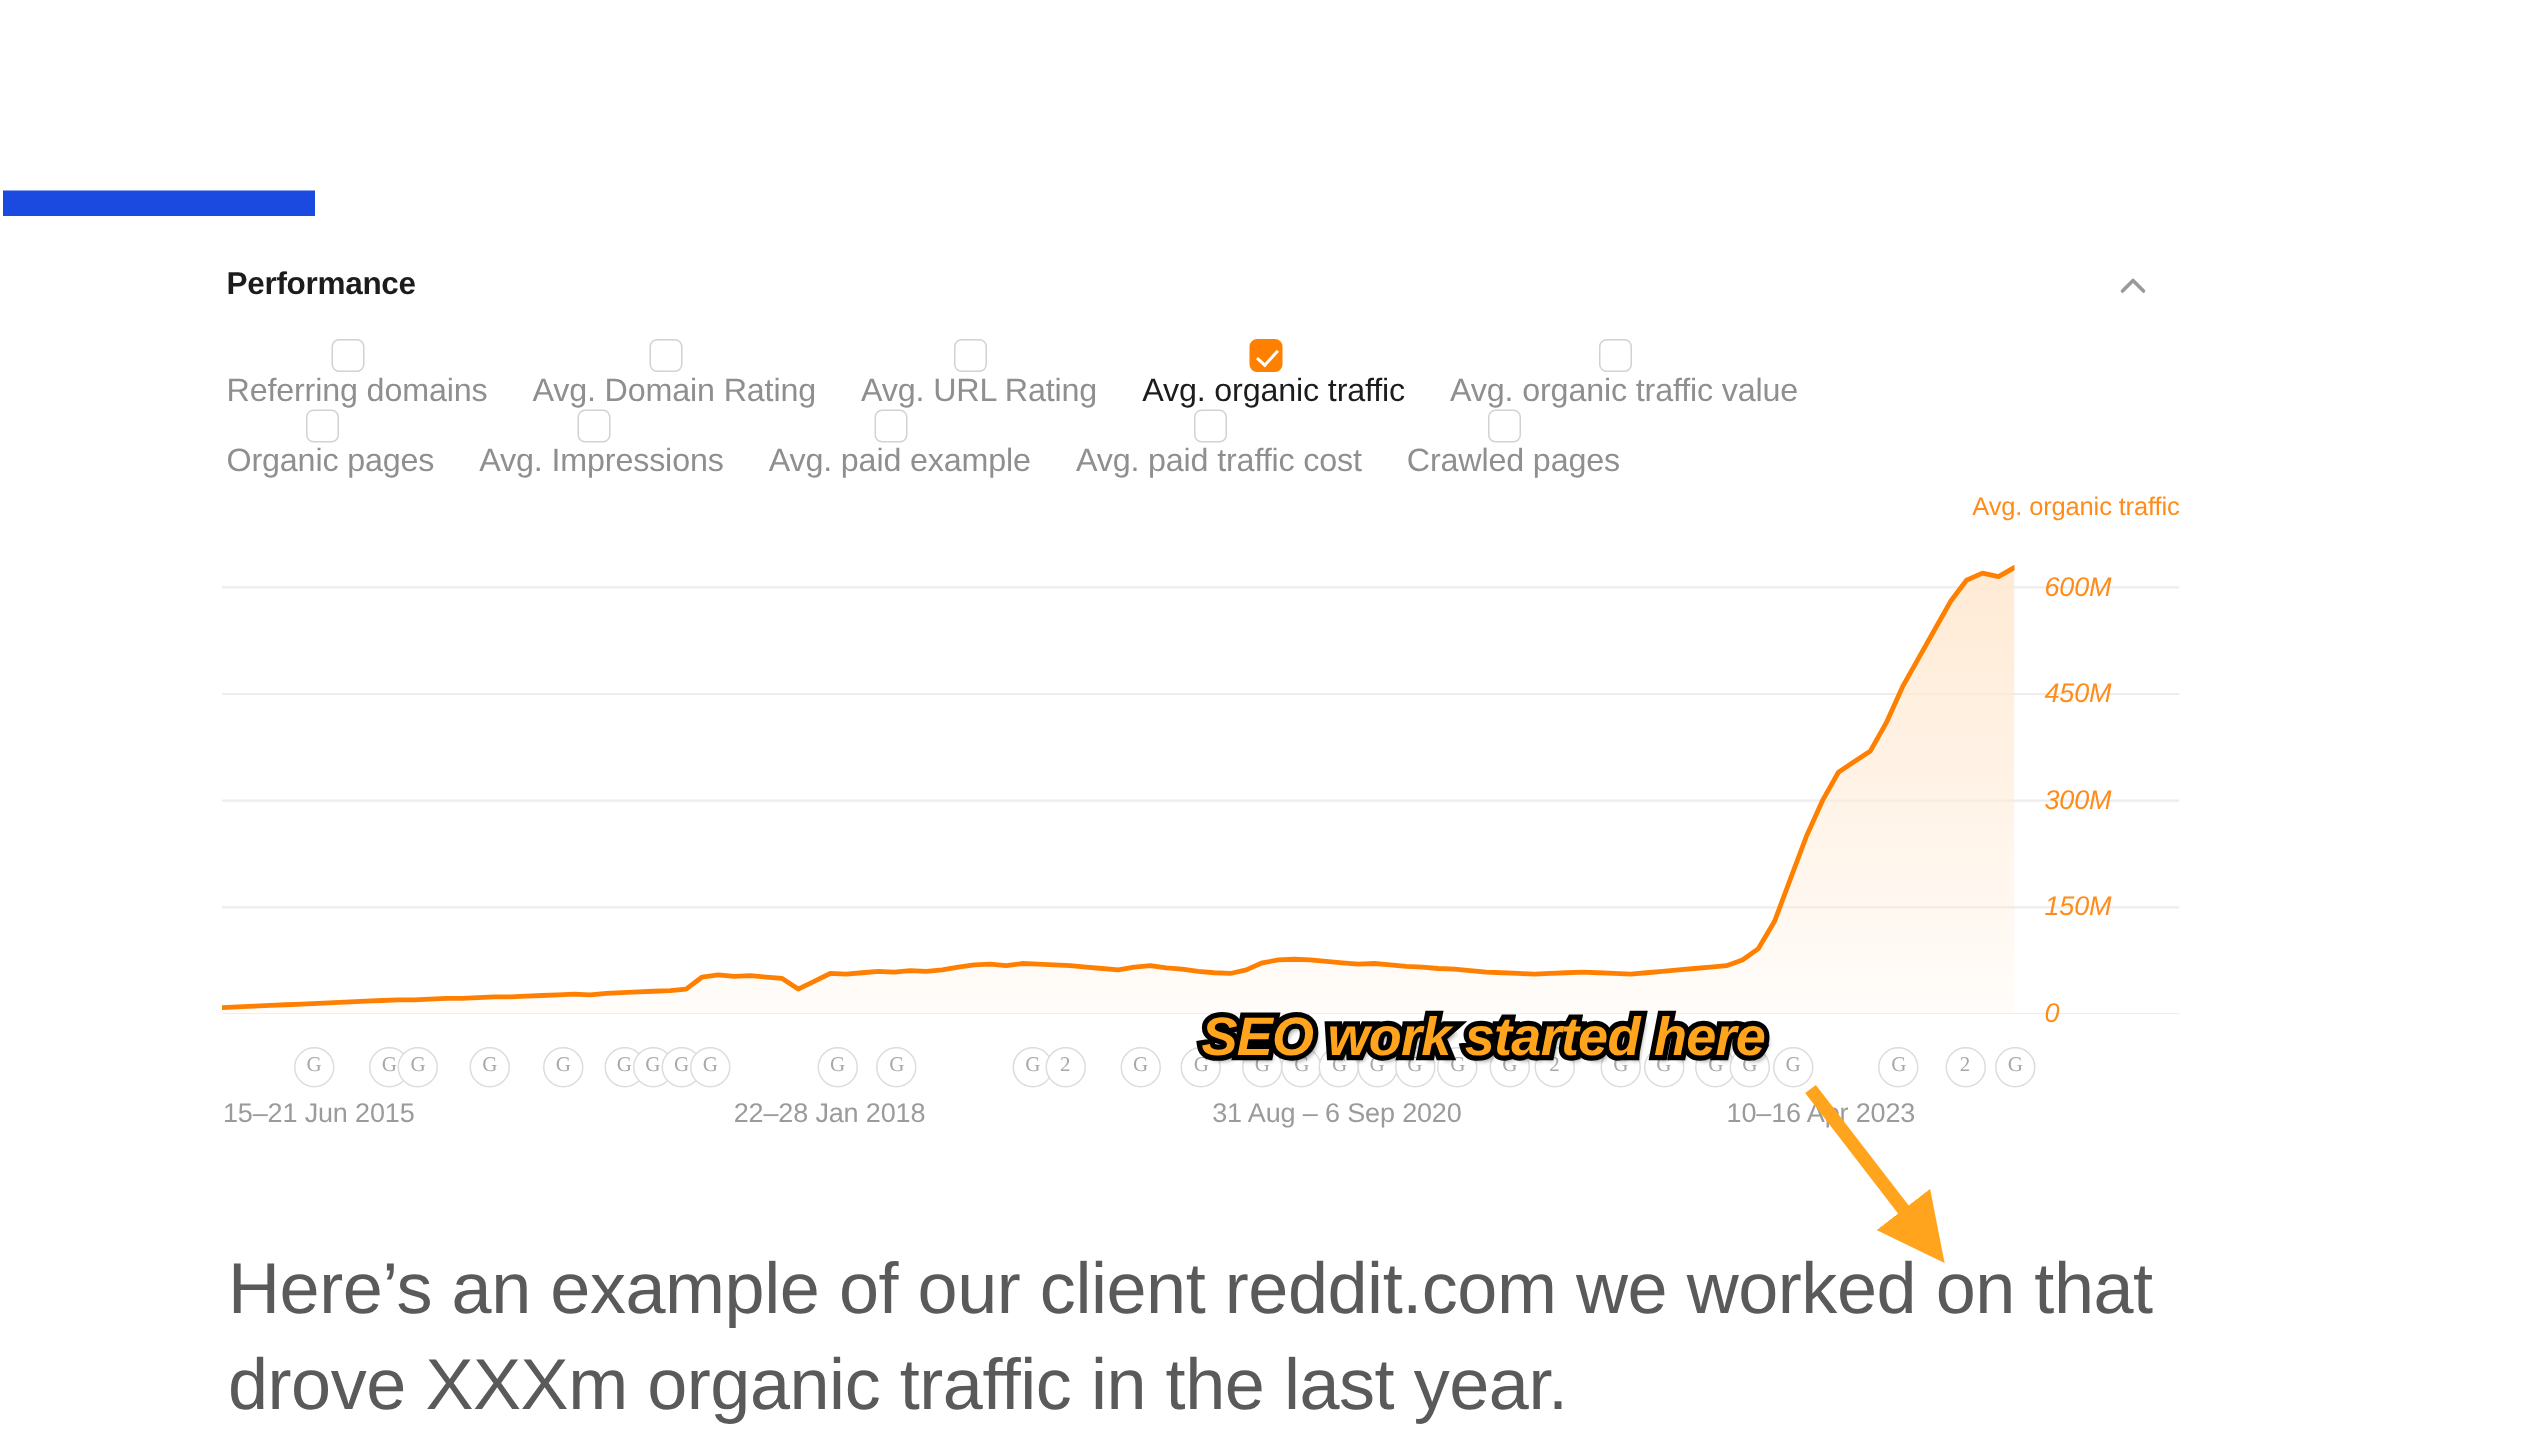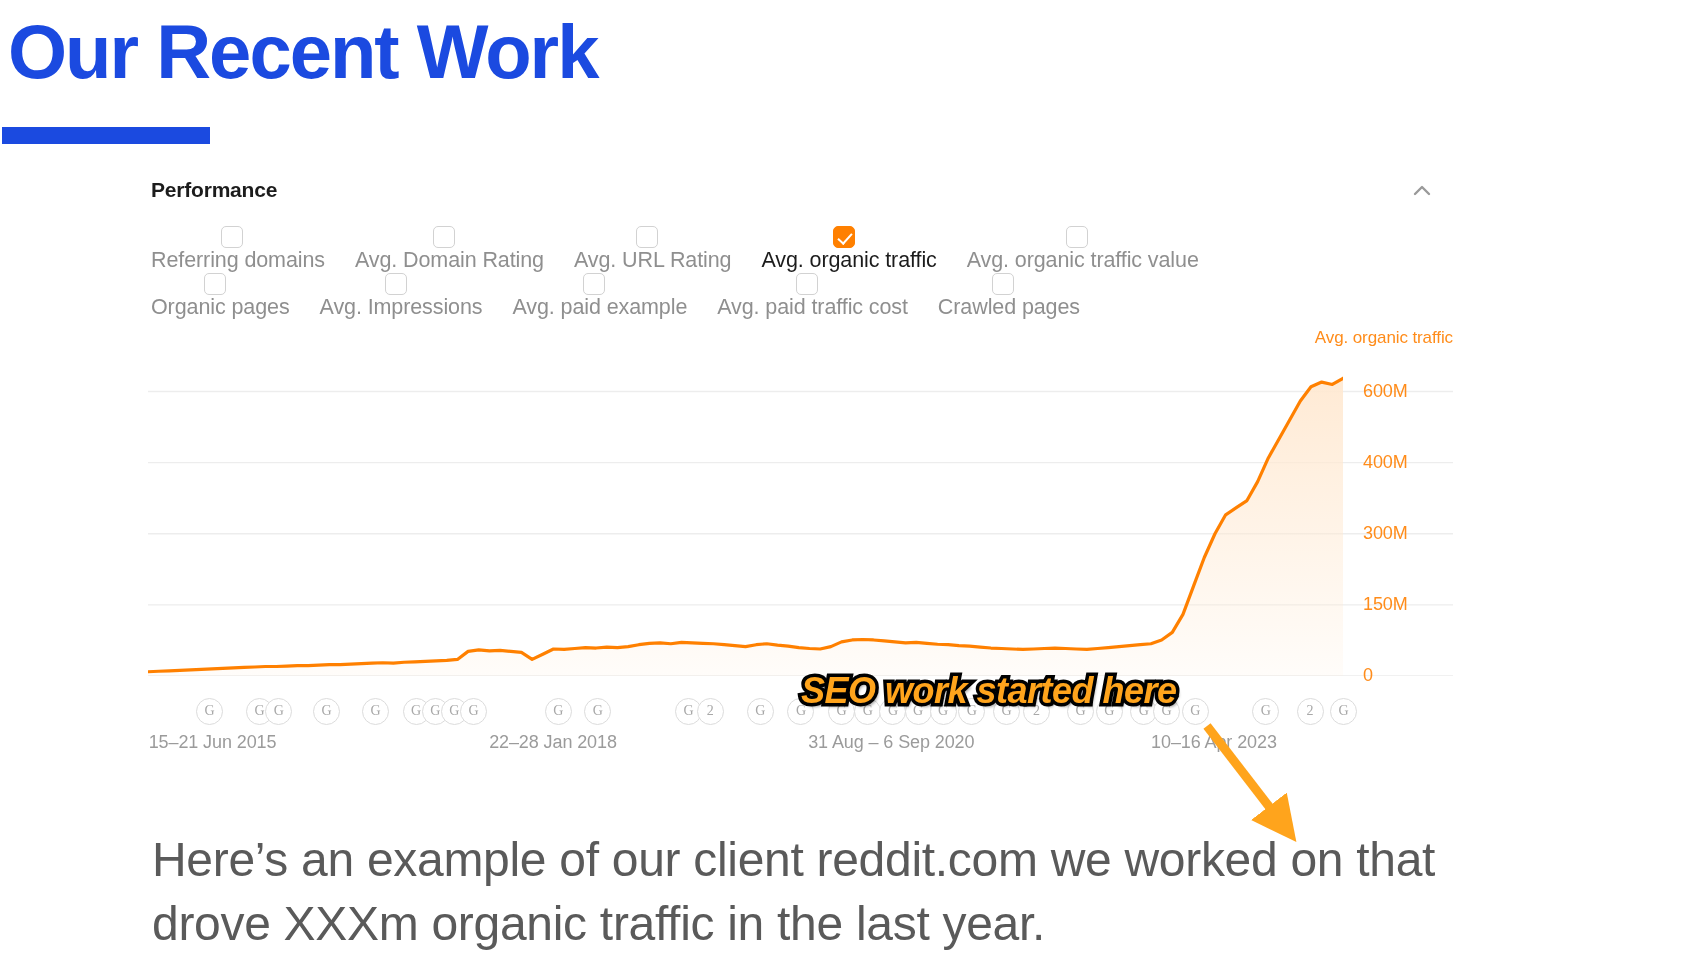--- a/index.html
+++ b/index.html
@@ -161,20 +161,21 @@
     left: 1205px;
     top: 28px;
     width: 100px;
     height: 340px;
   }
   .y-tick {
     position: absolute;
     font-size: 18px;
     color: #ff8c1a;
     letter-spacing: -0.1px;
+    font-style: italic;
   }
 
   
   .gridlines {
     position: absolute;
     left: 0;
     top: 28px;
     width: 1305px;
     height: 320px;
     pointer-events: none;
@@ -257,21 +258,20 @@
     line-height: 1.34;
     color: #5a5a5a;
     letter-spacing: -0.3px;
   }
 </style>
 </head>
 <body>
 
 <div class="slide">
 
-  <div class="slide-title">Our Recent Work</div>
   <div class="title-underline"></div>
 
   <div class="perf-card">
 
     <div class="perf-header">
       <div class="perf-title">Performance</div>
       <div class="chevron-up">
         <svg width="26" height="26" viewBox="0 0 26 26">
           <path d="M6 16 L13 9 L20 16" fill="none" stroke="#9a9a9a" stroke-width="2.4" stroke-linecap="round" stroke-linejoin="round"></path>
         </svg>
@@ -347,21 +347,21 @@
             </defs>
             <path d="M 0.00 315.73 L 10.67 315.26 L 21.34 314.79 L 32.01 314.31 L 42.68 313.84 L 53.35 313.36 L 64.02 312.89 L 74.69 312.41 L 85.36 311.94 L 96.03 311.47 L 106.70 310.99 L 117.37 310.52 L 128.04 310.52 L 138.71 310.04 L 149.38 309.57 L 160.04 309.57 L 170.71 309.10 L 181.38 308.62 L 192.05 308.62 L 202.72 308.15 L 213.39 307.67 L 224.06 307.20 L 234.73 306.73 L 245.40 307.20 L 256.07 306.25 L 266.74 305.78 L 277.41 305.30 L 288.08 304.83 L 298.75 304.36 L 309.42 303.41 L 320.09 295.35 L 330.76 293.93 L 341.43 294.87 L 352.10 294.40 L 362.77 295.35 L 373.44 296.30 L 384.11 303.41 L 394.78 298.19 L 405.45 292.98 L 416.12 293.45 L 426.79 292.50 L 437.46 291.56 L 448.13 292.03 L 458.79 291.08 L 469.46 291.56 L 480.13 290.61 L 490.80 288.71 L 501.47 287.29 L 512.14 286.81 L 522.81 287.76 L 533.48 286.34 L 544.15 286.81 L 554.82 287.29 L 565.49 287.76 L 576.16 288.71 L 586.83 289.66 L 597.50 290.61 L 608.17 288.71 L 618.84 287.76 L 629.51 289.19 L 640.18 290.13 L 650.85 291.56 L 661.52 292.50 L 672.19 292.98 L 682.86 290.61 L 693.53 285.87 L 704.20 283.97 L 714.87 283.50 L 725.54 283.97 L 736.21 284.92 L 746.88 285.87 L 757.54 286.81 L 768.21 286.34 L 778.88 287.29 L 789.55 288.24 L 800.22 288.71 L 810.89 289.66 L 821.56 290.13 L 832.23 291.08 L 842.90 292.03 L 853.57 292.50 L 864.24 292.98 L 874.91 293.45 L 885.58 292.98 L 896.25 292.50 L 906.92 292.03 L 917.59 292.50 L 928.26 292.98 L 938.93 293.45 L 949.60 292.50 L 960.27 291.56 L 970.94 290.61 L 981.61 289.66 L 992.28 288.71 L 1002.95 287.76 L 1013.62 283.97 L 1024.29 276.39 L 1034.96 258.37 L 1045.63 229.93 L 1056.29 201.48 L 1066.96 177.78 L 1077.63 158.81 L 1088.30 151.70 L 1098.97 144.59 L 1109.64 125.63 L 1120.31 101.93 L 1130.98 82.96 L 1141.65 64.00 L 1152.32 45.04 L 1162.99 30.81 L 1173.66 26.07 L 1184.33 28.44 L 1195.00 22.28 L 1195 320 L 0 320 Z" fill="url(#areaGrad)" stroke="none"></path>
             <path d="M 0.00 315.73 L 10.67 315.26 L 21.34 314.79 L 32.01 314.31 L 42.68 313.84 L 53.35 313.36 L 64.02 312.89 L 74.69 312.41 L 85.36 311.94 L 96.03 311.47 L 106.70 310.99 L 117.37 310.52 L 128.04 310.52 L 138.71 310.04 L 149.38 309.57 L 160.04 309.57 L 170.71 309.10 L 181.38 308.62 L 192.05 308.62 L 202.72 308.15 L 213.39 307.67 L 224.06 307.20 L 234.73 306.73 L 245.40 307.20 L 256.07 306.25 L 266.74 305.78 L 277.41 305.30 L 288.08 304.83 L 298.75 304.36 L 309.42 303.41 L 320.09 295.35 L 330.76 293.93 L 341.43 294.87 L 352.10 294.40 L 362.77 295.35 L 373.44 296.30 L 384.11 303.41 L 394.78 298.19 L 405.45 292.98 L 416.12 293.45 L 426.79 292.50 L 437.46 291.56 L 448.13 292.03 L 458.79 291.08 L 469.46 291.56 L 480.13 290.61 L 490.80 288.71 L 501.47 287.29 L 512.14 286.81 L 522.81 287.76 L 533.48 286.34 L 544.15 286.81 L 554.82 287.29 L 565.49 287.76 L 576.16 288.71 L 586.83 289.66 L 597.50 290.61 L 608.17 288.71 L 618.84 287.76 L 629.51 289.19 L 640.18 290.13 L 650.85 291.56 L 661.52 292.50 L 672.19 292.98 L 682.86 290.61 L 693.53 285.87 L 704.20 283.97 L 714.87 283.50 L 725.54 283.97 L 736.21 284.92 L 746.88 285.87 L 757.54 286.81 L 768.21 286.34 L 778.88 287.29 L 789.55 288.24 L 800.22 288.71 L 810.89 289.66 L 821.56 290.13 L 832.23 291.08 L 842.90 292.03 L 853.57 292.50 L 864.24 292.98 L 874.91 293.45 L 885.58 292.98 L 896.25 292.50 L 906.92 292.03 L 917.59 292.50 L 928.26 292.98 L 938.93 293.45 L 949.60 292.50 L 960.27 291.56 L 970.94 290.61 L 981.61 289.66 L 992.28 288.71 L 1002.95 287.76 L 1013.62 283.97 L 1024.29 276.39 L 1034.96 258.37 L 1045.63 229.93 L 1056.29 201.48 L 1066.96 177.78 L 1077.63 158.81 L 1088.30 151.70 L 1098.97 144.59 L 1109.64 125.63 L 1120.31 101.93 L 1130.98 82.96 L 1141.65 64.00 L 1152.32 45.04 L 1162.99 30.81 L 1173.66 26.07 L 1184.33 28.44 L 1195.00 22.28" fill="none" stroke="#ff8000" stroke-width="3.2" stroke-linejoin="round" stroke-linecap="round"></path>
           </svg>
       </div>
 
       <div class="y-axis" id="y-axis">
           <div class="y-tick" style="top: 309px; left: 10px;">0</div>
           <div class="y-tick" style="top: 237.889px; left: 10px;">150M</div>
           <div class="y-tick" style="top: 166.778px; left: 10px;">300M</div>
-          <div class="y-tick" style="top: 95.6667px; left: 10px;">400M</div>
+          <div class="y-tick" style="top: 95.6667px; left: 10px;">450M</div>
           <div class="y-tick" style="top: 24.5556px; left: 10px;">600M</div>
         </div>
 
       <div class="g-row" id="g-row">
           <div class="g-marker" style="left: 47.945px;">G</div>
           <div class="g-marker" style="left: 98.135px;">G</div>
           <div class="g-marker" style="left: 117.255px;">G</div>
           <div class="g-marker" style="left: 165.055px;">G</div>
           <div class="g-marker" style="left: 214.05px;">G</div>
           <div class="g-marker" style="left: 254.68px;">G</div>

